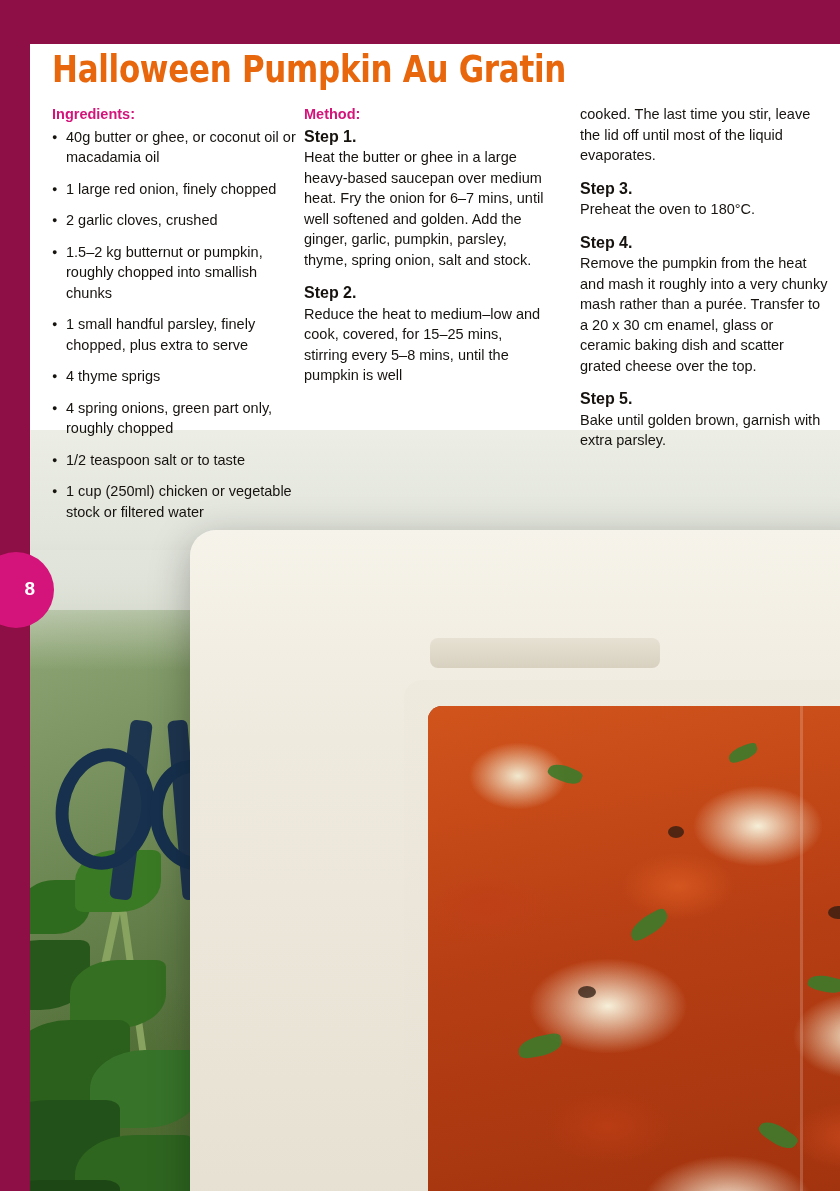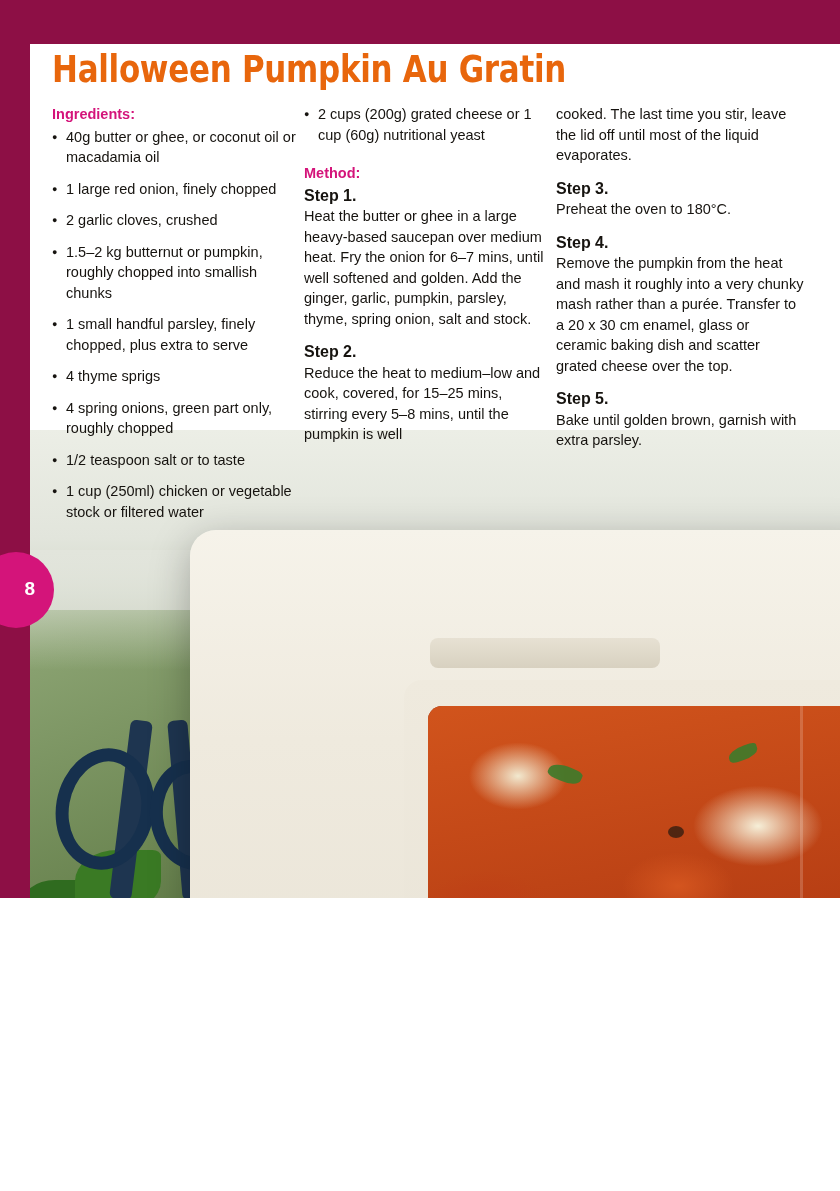--- a/index.html
+++ b/index.html
@@ -11,21 +11,21 @@
     height: 1191px;
     background: #ffffff;
     font-family: "Liberation Sans", sans-serif;
     overflow: hidden;
     position: relative;
   }
   .page {
     position: absolute;
     left: 0; top: 0;
     width: 840px;
-    height: 898px;
+    height: 1191px;
     overflow: hidden;
     background: #ffffff;
   }
 
   
   .spine {
     position: absolute;
     left: 0; top: 0;
     width: 30px;
     height: 1191px;
@@ -81,21 +81,21 @@
   }
   .col {
     position: absolute;
     top: 0;
     font-size: 14.5px;
     line-height: 20.5px;
     color: #16130f;
   }
   .col1 { left: 0px;   width: 246px; }
   .col2 { left: 252px; width: 240px; }
-  .col3 { left: 504px; width: 248px; }
+  .col3 { left: 528px; width: 248px; }
 
   .section-head {
     color: #d4147a;
     font-weight: bold;
     font-size: 14.5px;
     margin: 0 0 2px 0;
   }
   .step-head {
     font-weight: bold;
     font-size: 16px;
@@ -355,21 +355,20 @@
       <div class="bullet-item">2 garlic cloves, crushed</div>
       <div class="bullet-item">1.5–2 kg butternut or pumpkin, roughly chopped into smallish chunks</div>
       <div class="bullet-item">1 small handful parsley, finely chopped, plus extra to serve</div>
       <div class="bullet-item">4 thyme sprigs</div>
       <div class="bullet-item">4 spring onions, green part only, roughly chopped</div>
       <div class="bullet-item">1/2 teaspoon salt or to taste</div>
       <div class="bullet-item">1 cup (250ml) chicken or vegetable stock or filtered water</div>
     </div>
 
     <div class="col col2">
-      <div class="bullet-item" style="margin-bottom:18px;">2 cups (200g) grated cheese or 1 cup (60g) nutritional yeast</div>
       <div class="section-head">Method:</div>
       <div class="step-head">Step 1.</div>
       <div class="para">Heat the butter or ghee in a large heavy-based saucepan over medium heat. Fry the onion for 6–7 mins, until well softened and golden. Add the ginger, garlic, pumpkin, parsley, thyme, spring onion, salt and stock.</div>
       <div class="step-head gap-before">Step 2.</div>
       <div class="para tight">Reduce the heat to medium–low and cook, covered, for 15–25 mins, stirring every 5–8 mins, until the pumpkin is well</div>
     </div>
 
     <div class="col col3">
       <div class="para">cooked. The last time you stir, leave the lid off until most of the liquid evaporates.</div>
       <div class="step-head gap-before">Step 3.</div>

